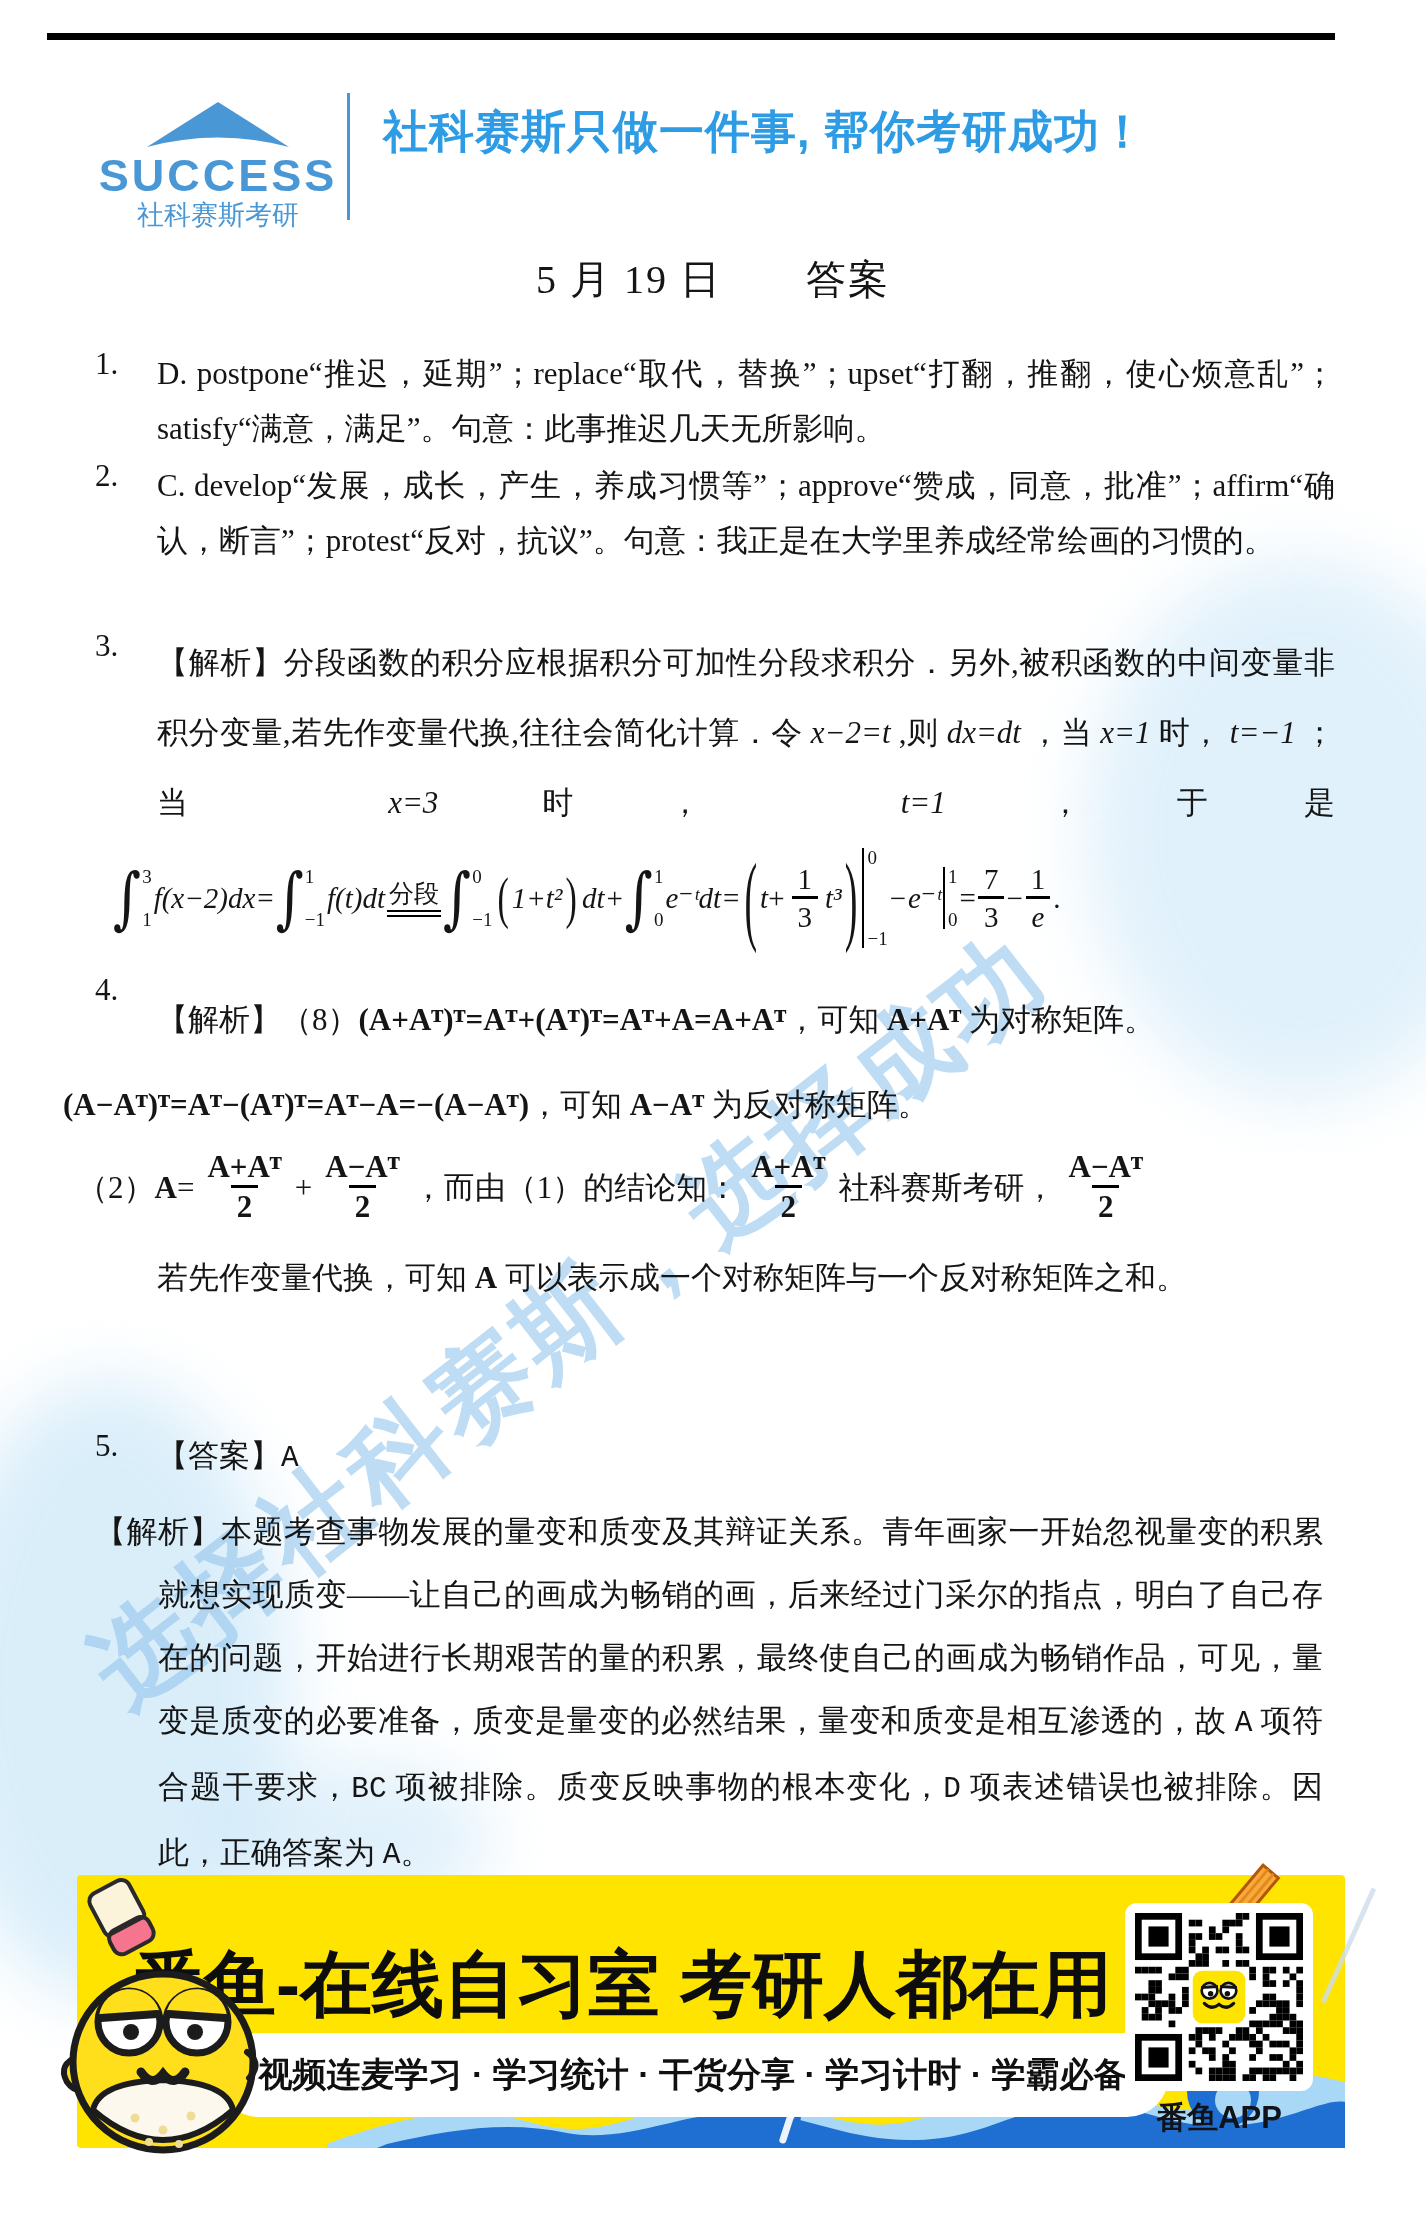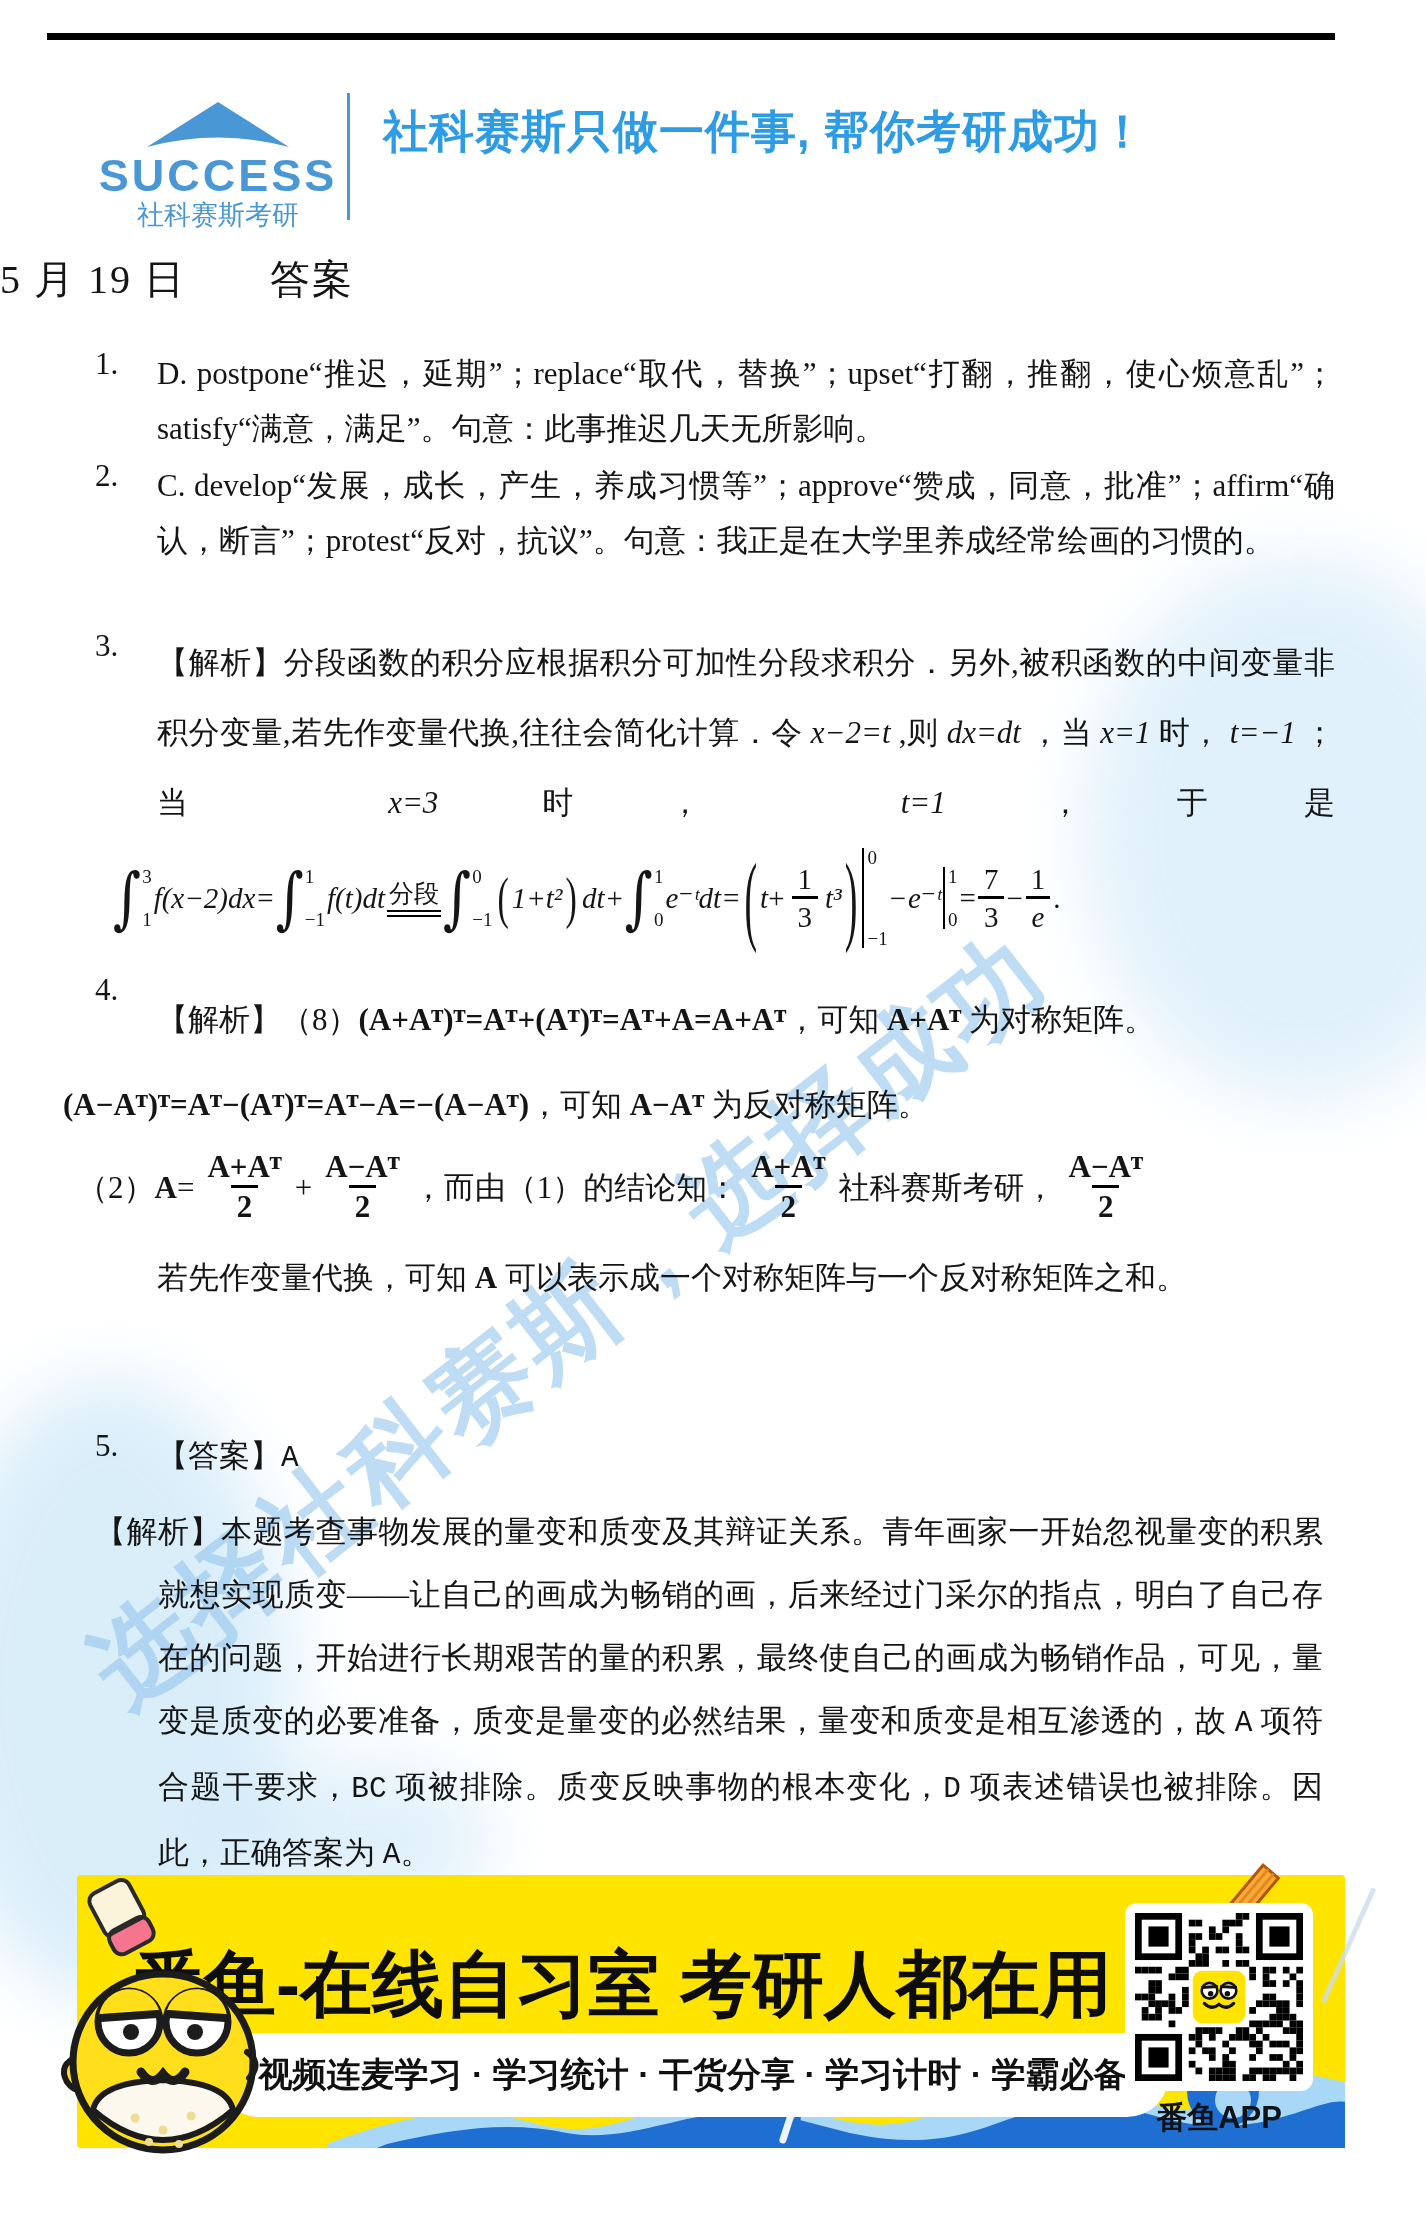--- a/index.html
+++ b/index.html
@@ -21,21 +21,21 @@
   .logo{left:93px;top:100px;width:250px;text-align:center;z-index:2;color:#4a97d6;
         font-family:"Liberation Sans","DejaVu Sans",sans-serif;}
   .logo .tri{display:block;margin:0 auto 2px;}
   .logo .t1{font-size:45px;font-weight:700;letter-spacing:3px;line-height:1.05;}
   .logo .t2{font-size:27px;font-weight:400;line-height:1.2;}
   .brand-divider{left:347px;top:93px;width:3px;height:127px;background:#4a97d6;z-index:2;}
   .slogan{left:383px;top:102px;width:1000px;font-family:"Liberation Sans","DejaVu Sans",sans-serif;
           font-size:45px;font-weight:900;color:#2e9ce4;letter-spacing:1px;z-index:2;}
 
   
-  .page-title{left:0;top:252px;width:100%;font-size:40px;letter-spacing:2px;z-index:2;}
+  .page-title{left:0;top:252px;width:100%;text-align:center;font-size:40px;letter-spacing:2px;z-index:2;}
 
   
   .item{position:absolute;left:95px;width:1240px;display:flex;z-index:1;font-size:31px;}
   .item .no{width:62px;flex-shrink:0;}
   .item .body{flex:1;text-align:justify;}
   .q1{top:346px;}.q1 .body{line-height:55px;}
   .q2{top:458px;}.q2 .body{line-height:55px;}
   .q3{top:628px;}.q3 .body{line-height:70px;text-align-last:justify;}
   .q4{top:972px;}.q4 .line1{line-height:95px;text-align:justify;}
   .q4 .line2{margin:10px 0 0 -94px;line-height:55px;}

